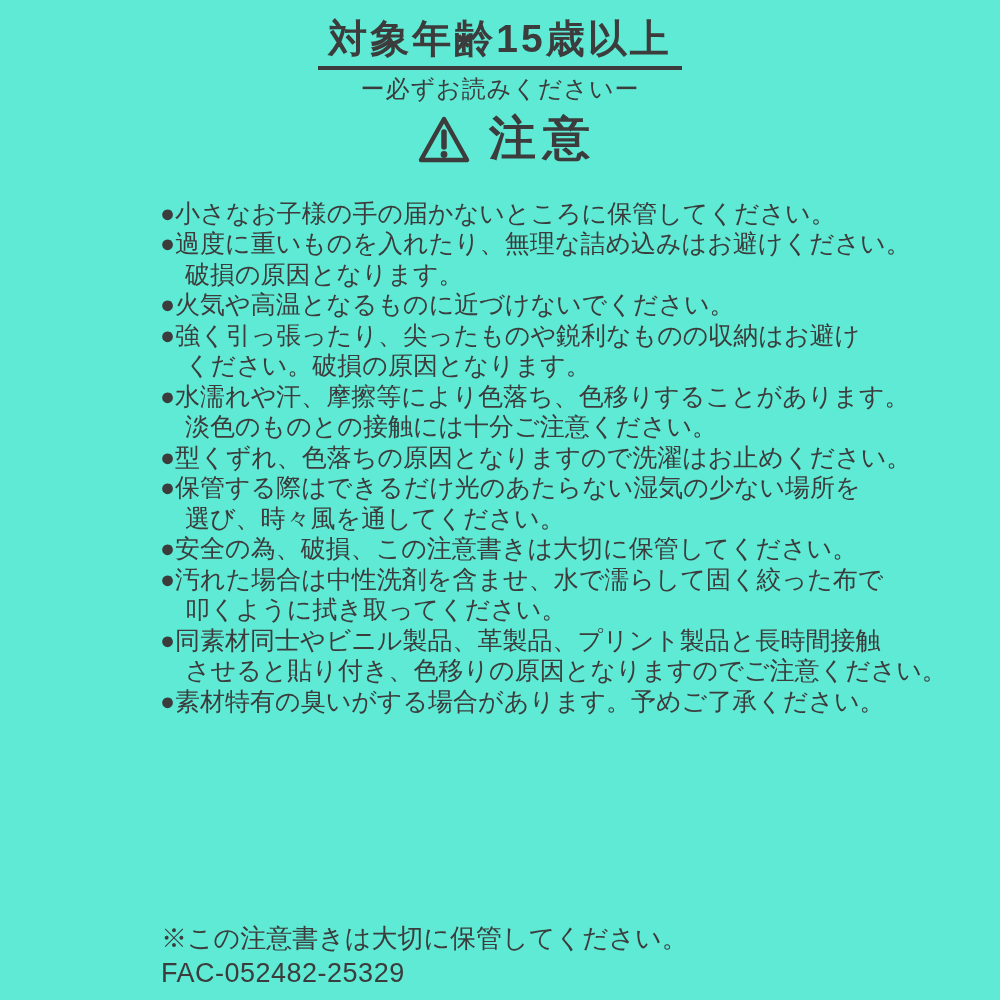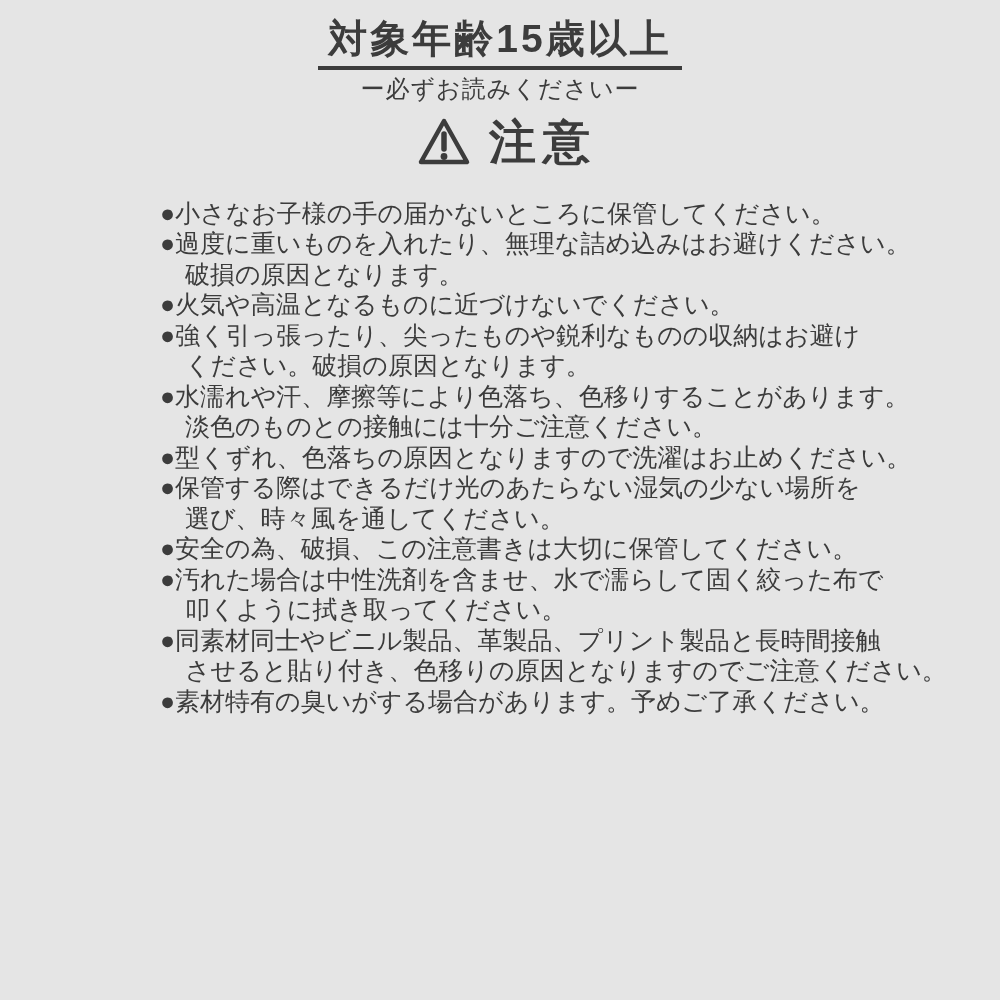--- a/index.html
+++ b/index.html
@@ -1,21 +1,21 @@
 <!DOCTYPE html>
 <html><head>
 <meta charset="utf-8">
 <style>
   * { margin: 0; padding: 0; box-sizing: border-box; }
   html, body { background: #ffffff; }
   .page {
     position: relative;
     width: 1000px;
     height: 1000px;
-    background: #e5e5e5;
+    background: #5eead4;
     color: #3c3c3c;
     font-family: "Liberation Sans", sans-serif;
     overflow: hidden;
   }
   .header { text-align: center; padding-top: 16px; }
   .title {
     display: inline-block;
     font-size: 39px;
     font-weight: bold;
     letter-spacing: 3px;
@@ -25,21 +25,20 @@
   }
   .subtitle {
     font-size: 24px;
     letter-spacing: 1px;
     margin-top: 5px;
     line-height: 1.2;
   }
   .caution-row {
     display: flex;
     justify-content: center;
-    align-items: center;
     gap: 18px;
     margin-top: 10px;
     height: 56px;
     padding-left: 14px;
   }
   .caution-icon svg { display: block; }
   .caution-title {
     font-size: 47px;
     font-weight: bold;
     letter-spacing: 7px;
@@ -103,14 +102,18 @@
       <div class="warning-item"><span class="bullet">●</span><span class="wtext">保管する際はできるだけ光のあたらない湿気の少ない場所を
 選び、時々風を通してください。</span></div>
       <div class="warning-item"><span class="bullet">●</span><span class="wtext">安全の為、破損、この注意書きは大切に保管してください。</span></div>
       <div class="warning-item"><span class="bullet">●</span><span class="wtext">汚れた場合は中性洗剤を含ませ、水で濡らして固く絞った布で
 叩くように拭き取ってください。</span></div>
       <div class="warning-item"><span class="bullet">●</span><span class="wtext">同素材同士やビニル製品、革製品、プリント製品と長時間接触
 させると貼り付き、色移りの原因となりますのでご注意ください。</span></div>
       <div class="warning-item"><span class="bullet">●</span><span class="wtext">素材特有の臭いがする場合があります。予めご了承ください。</span></div>
     </div>
 
+  <div class="footer">
+    <div class="keep-note">※この注意書きは大切に保管してください。</div>
+    <div class="product-code">FAC-052482-25329</div>
+  </div>
 
 </div>
 
 </body></html>

